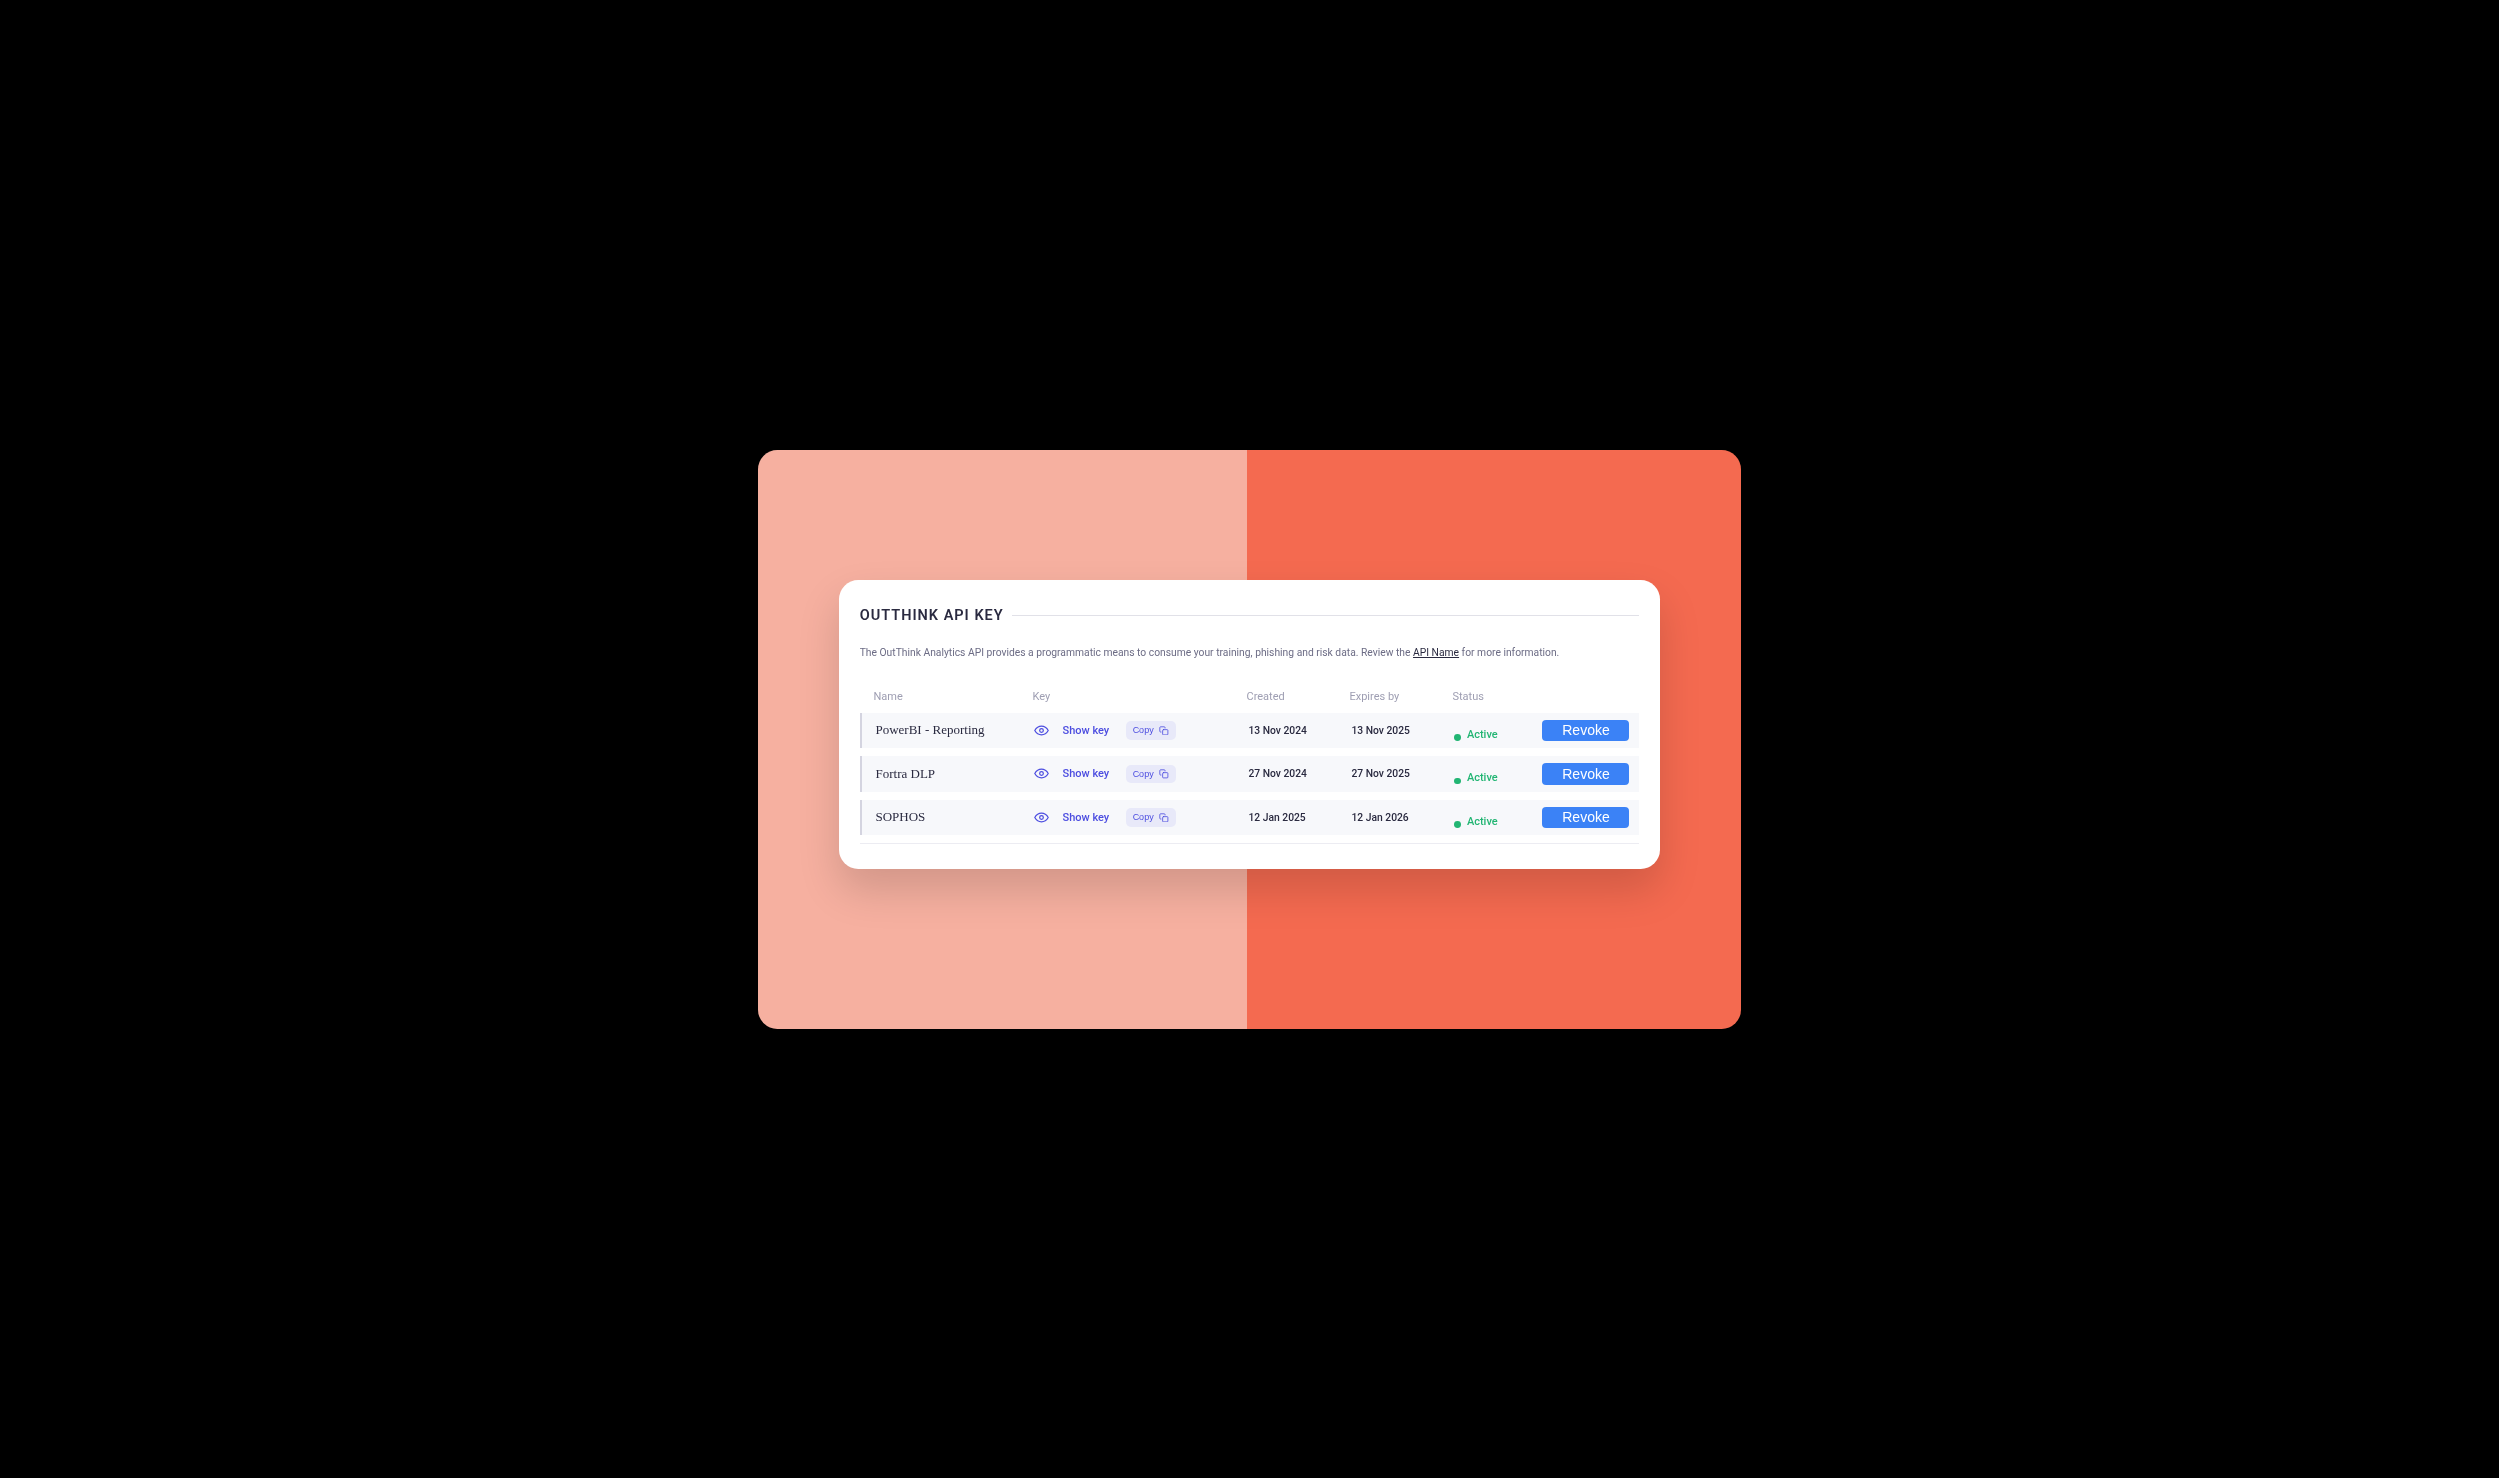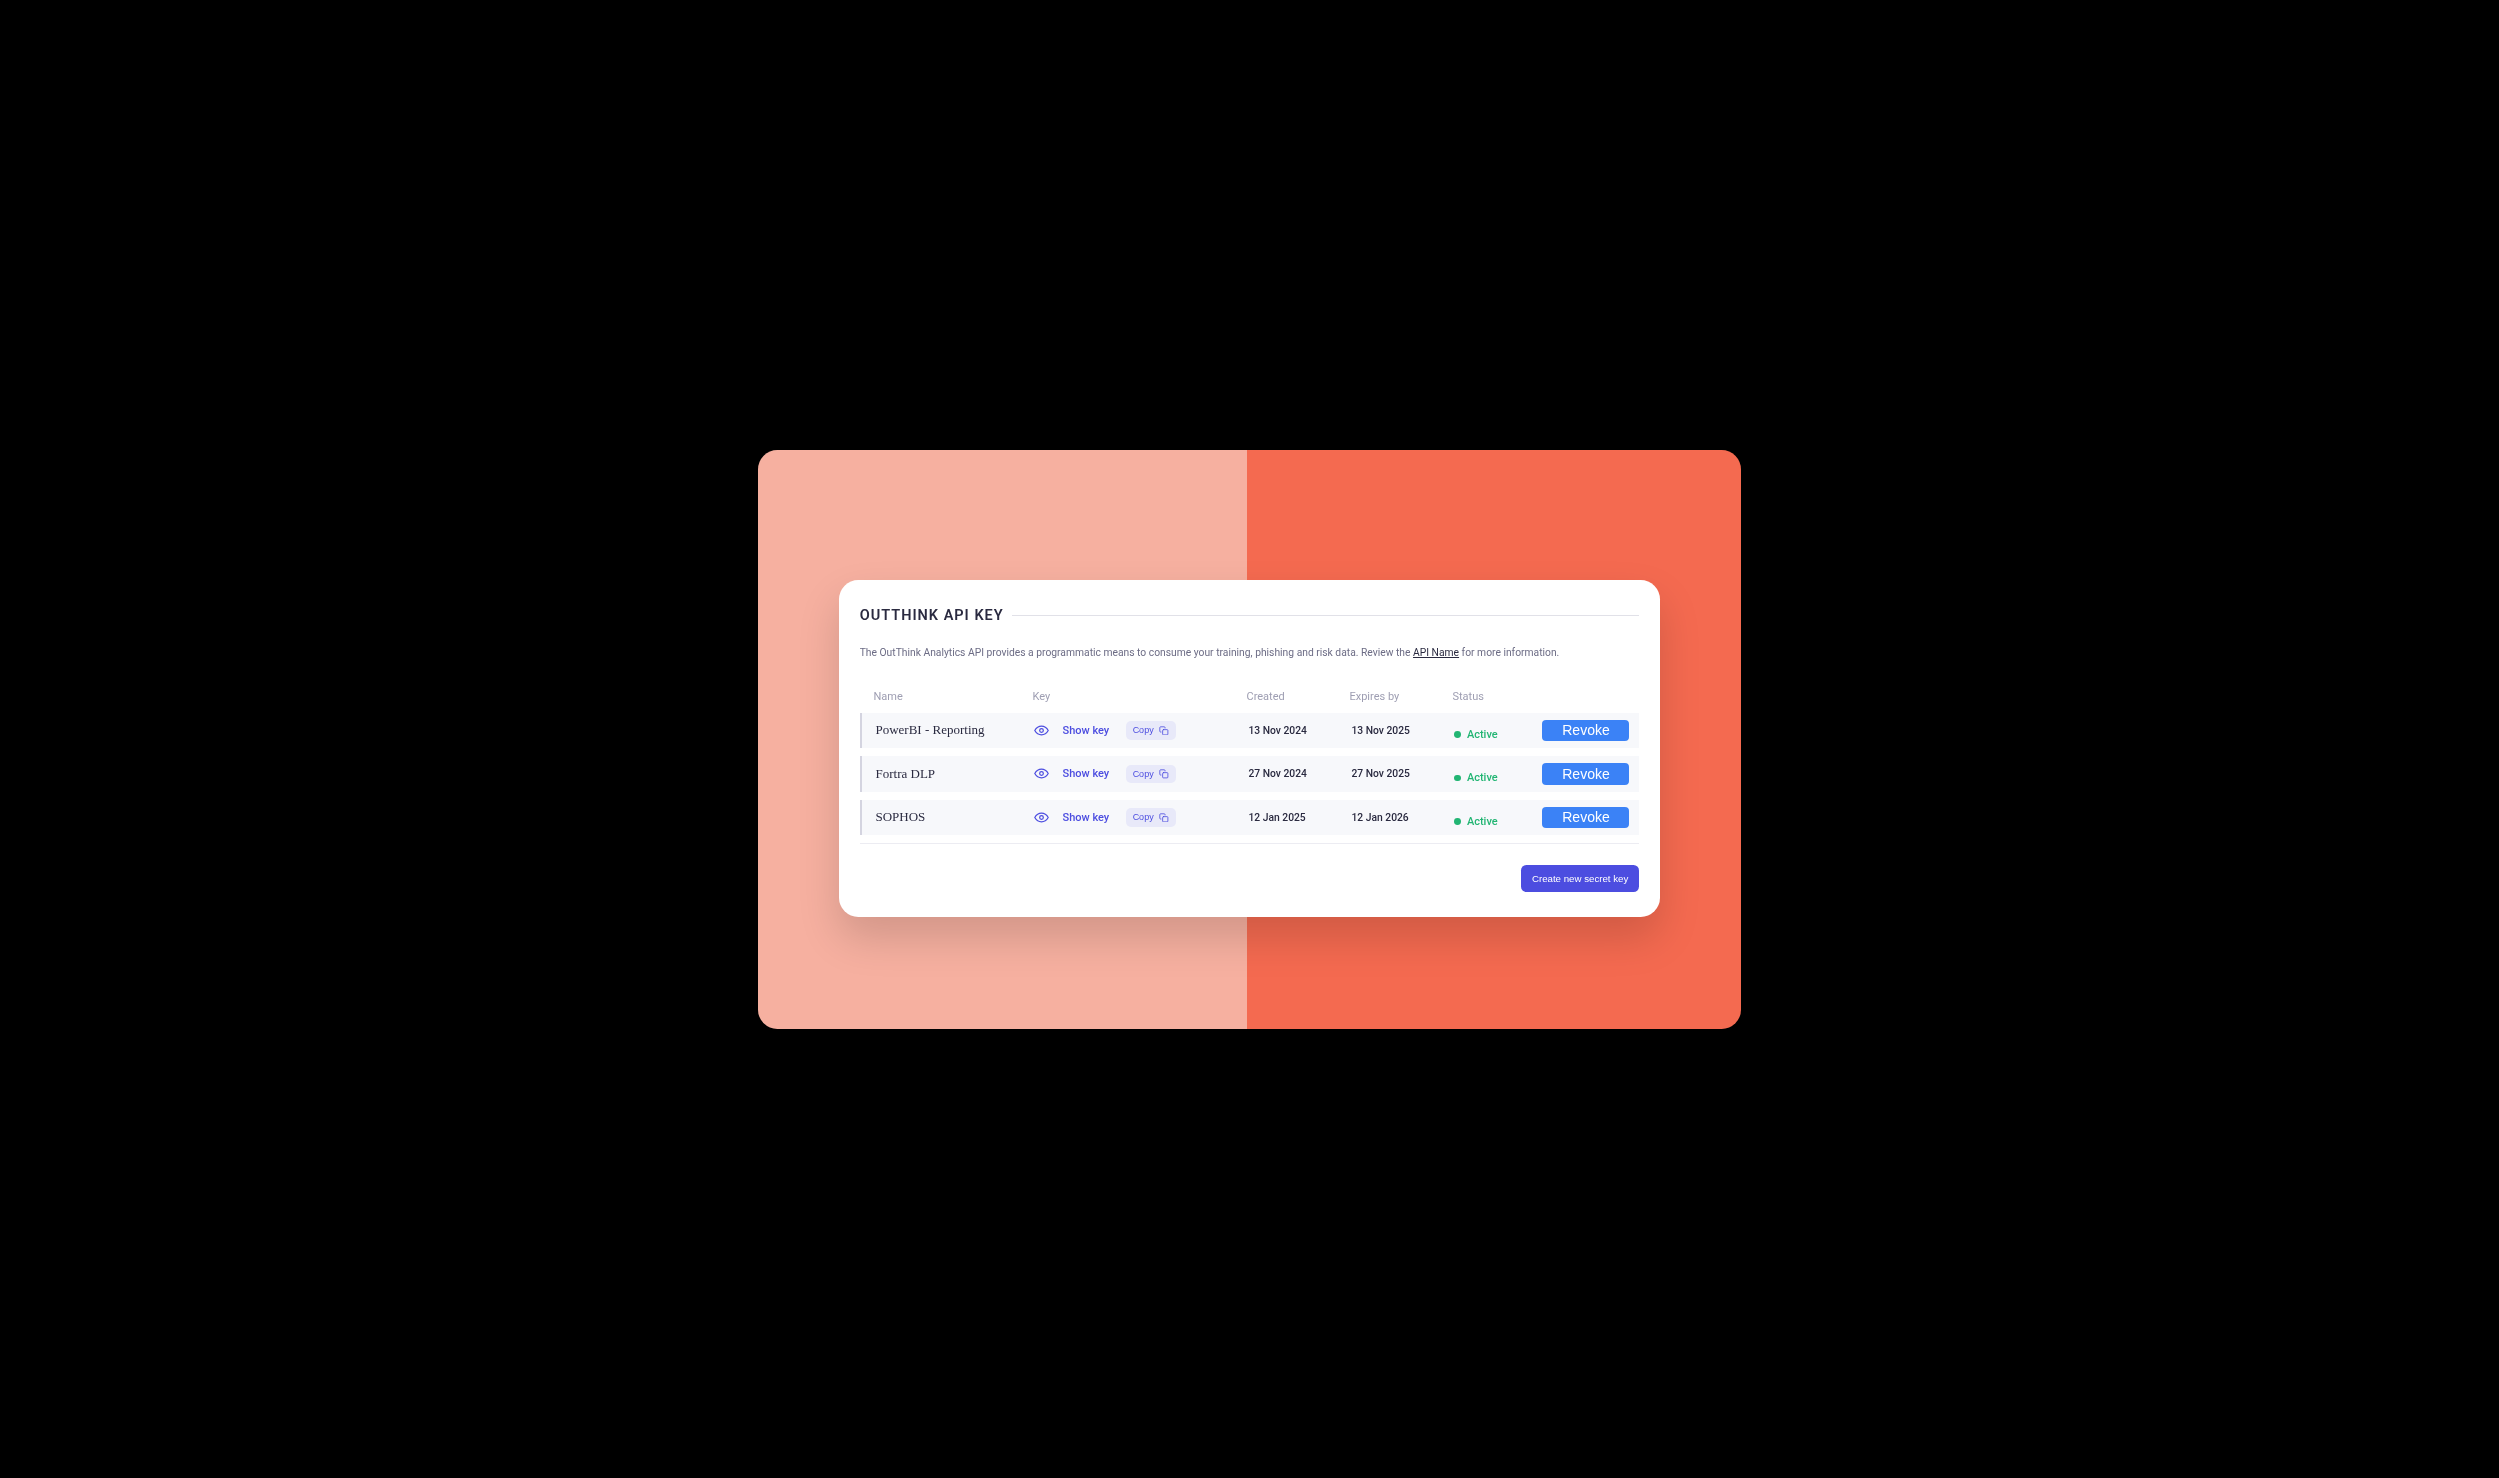--- a/index.html
+++ b/index.html
@@ -127,21 +127,21 @@
       cursor: pointer;
     }
     .copy-btn svg { display: block; }
     .date-cell {
       color: #2a2a40;
       font-size: 10.3px;
       font-weight: 500;
     }
     .status-cell {
       display: inline-flex;
-      align-items: center;
+      align-items: flex-end;
       gap: 5.5px;
       color: #22b573;
       font-size: 11px;
       font-weight: 500;
       margin-top: 8px;
     }
     .dot {
       width: 6.9px;
       height: 6.9px;
       border-radius: 50%;
@@ -298,20 +298,17 @@
           <div class="status-cell">
             <span class="dot"></span>
             <span>Active</span>
           </div>
           <button class="revoke-btn">Revoke</button>
         </div>
 
         <div class="table-rule"></div>
       </div>
 
-      <div class="footer">
-        <button class="create-btn">Create new secret key</button>
-      </div>
 
     </div>
   </div>
 </div>
 
 
 </body></html>

